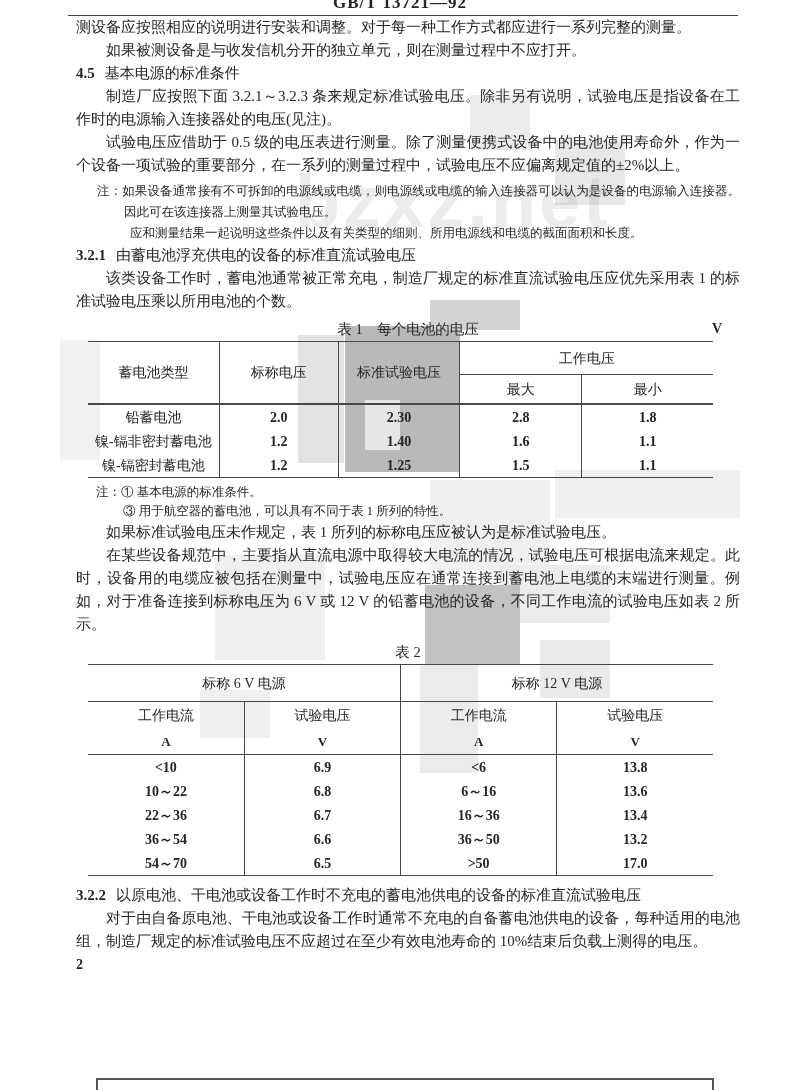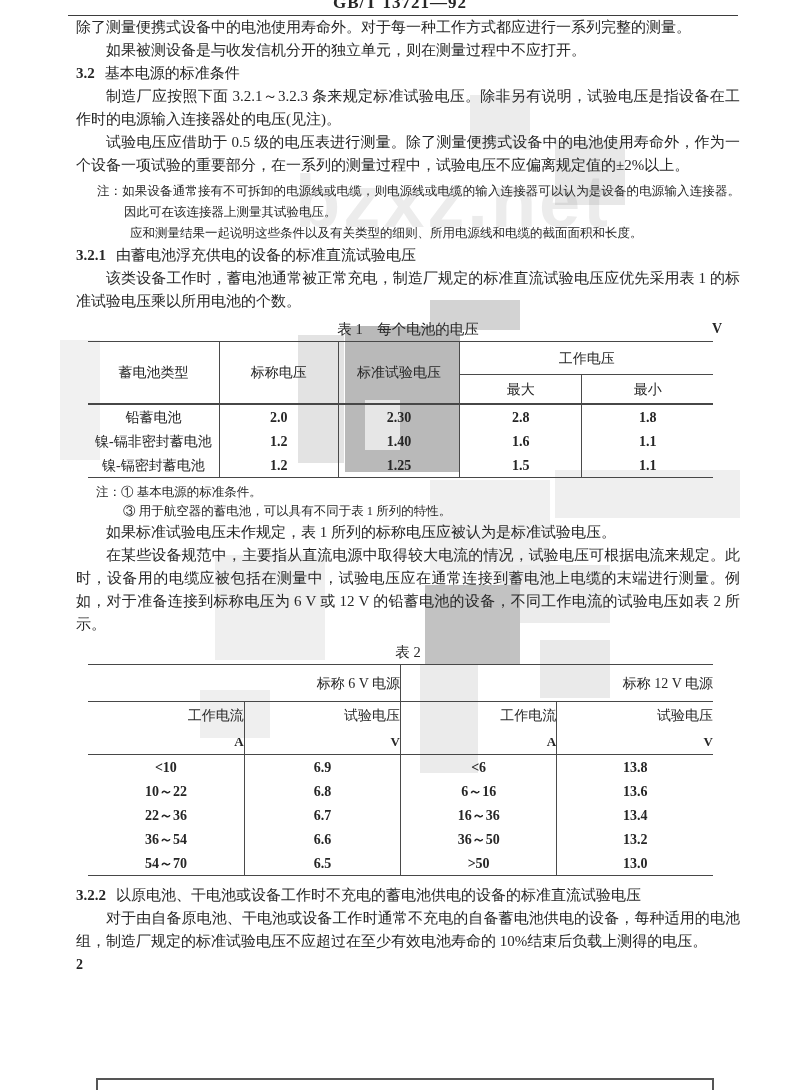--- a/index.html
+++ b/index.html
@@ -49,21 +49,21 @@
   .t1 .data .num { font-weight:bold; }
   .t1-notes { font-size:12.5px; line-height:19px; margin-top:5px; }
   .t1-note-first { margin-left:20px !important; }
   .t1-note-rest { margin-left:47px !important; }
   .t2 { border-top:1.5px solid #474747; border-bottom:1.5px solid #474747; }
   .t2 .grp td { height:36px; border-bottom:1.5px solid #474747; }
   .t2 td.vr { border-right:1px solid #4a4a4a; }
   .t2 .sub td { height:52px; border-bottom:1.5px solid #474747; }
   .t2 .sub .unit { font-weight:bold; font-size:13px; margin-top:3px; }
   .t2 .data td { height:24px; font-weight:bold; }
-  .t2 .grp td, .t2 .sub td { font-size:14px;text-align:right; }
+  .t2 .grp td, .t2 .sub td { font-size:14px; }
   .page-num { margin-top:6px; margin-left:14px; font-weight:bold; font-size:14px; text-align:left; }
   .bottom-box {
     position:absolute; left:96px; width:614px; bottom:-6px; height:14px;
     border:2px solid #555; background:#fff; z-index:2;
   }
 </style>
 </head>
 <body>
 
 <div class="page">
@@ -83,24 +83,24 @@
   <div class="artifact" style="left:540px;top:640px;width:70px;height:58px;background:#eaeaea;"></div>
   <div class="artifact" style="left:200px;top:690px;width:70px;height:48px;background:#efefef;"></div>
   <div class="artifact" style="left:420px;top:665px;width:58px;height:108px;background:#ebebeb;"></div>
   <div class="watermark">bzxz.net</div>
 
   <div class="doc-header">GB/T 13721—92</div>
   <div class="header-rule"></div>
 
   <div class="content">
 
-    <p>除了测量便携式设备中的电池使用寿命外。对于每一种工作方式都应进行一系列完整的测量。</p>
+    <p>测设备应按照相应的说明进行安装和调整。对于每一种工作方式都应进行一系列完整的测量。</p>
     <p class="indent">如果被测设备是与收发信机分开的独立单元，则在测量过程中不应打开。</p>
 
-    <p class="sec-head"><span class="sec-num">3.2</span><span>基本电源的标准条件</span></p>
+    <p class="sec-head"><span class="sec-num">4.5</span><span>基本电源的标准条件</span></p>
     <p class="indent">制造厂应按照下面 3.2.1～3.2.3 条来规定标准试验电压。除非另有说明，试验电压是指设备在工作时的电源输入连接器处的电压(见注)。</p>
     <p class="indent">试验电压应借助于 0.5 级的电压表进行测量。除了测量便携式设备中的电池使用寿命外，作为一个设备一项试验的重要部分，在一系列的测量过程中，试验电压不应偏离规定值的±2%以上。</p>
 
     <div class="note-block">
       <p class="note-p1">注：如果设备通常接有不可拆卸的电源线或电缆，则电源线或电缆的输入连接器可以认为是设备的电源输入连接器。因此可在该连接器上测量其试验电压。</p>
       <p class="note-p2">应和测量结果一起说明这些条件以及有关类型的细则、所用电源线和电缆的截面面积和长度。</p>
     </div>
 
     <p class="sec-head"><span class="sec-num">3.2.1</span><span>由蓄电池浮充供电的设备的标准直流试验电压</span></p>
     <p class="indent">该类设备工作时，蓄电池通常被正常充电，制造厂规定的标准直流试验电压应优先采用表 1 的标准试验电压乘以所用电池的个数。</p>
@@ -216,21 +216,21 @@
       <tr class="data">
         <td class="vr">36～54</td>
         <td class="vr">6.6</td>
         <td class="vr">36～50</td>
         <td>13.2</td>
       </tr>
       <tr class="data">
         <td class="vr">54～70</td>
         <td class="vr">6.5</td>
         <td class="vr">&gt;50</td>
-        <td>13.0</td>
+        <td>17.0</td>
       </tr>
     </tbody>
       </table>
 
     <p class="sec-head" style="margin-top:8px;"><span class="sec-num">3.2.2</span><span>以原电池、干电池或设备工作时不充电的蓄电池供电的设备的标准直流试验电压</span></p>
     <p class="indent">对于由自备原电池、干电池或设备工作时通常不充电的自备蓄电池供电的设备，每种适用的电池组，制造厂规定的标准试验电压不应超过在至少有效电池寿命的 10%结束后负载上测得的电压。</p>
 
     <p class="page-num">2</p>
   </div>
 

